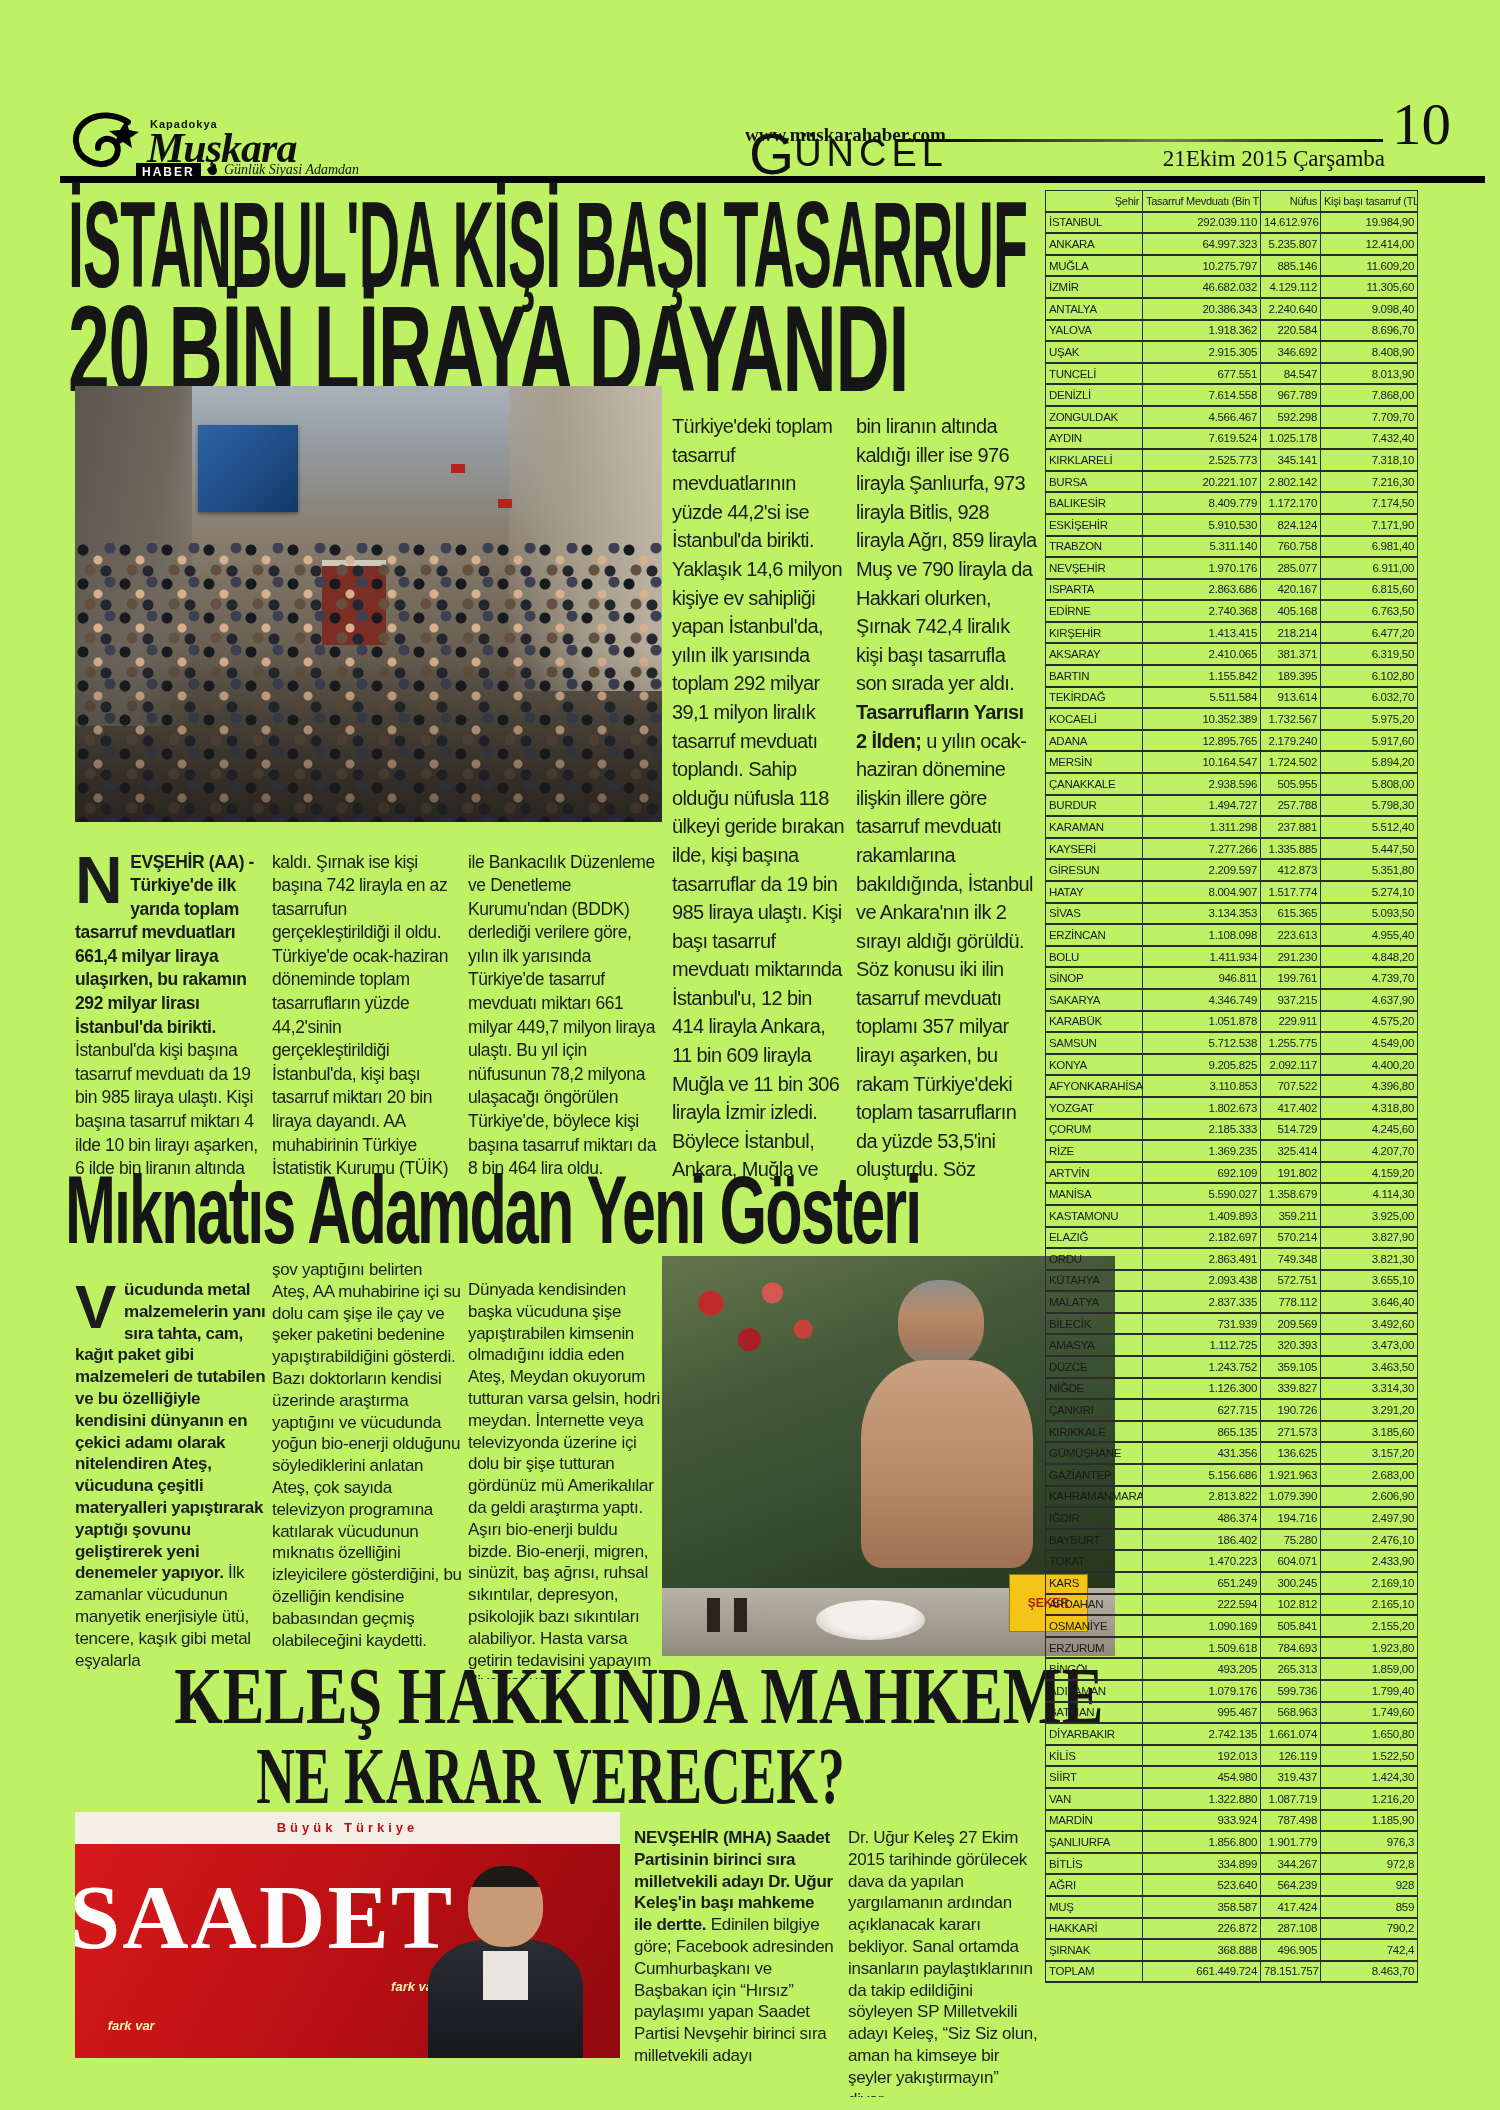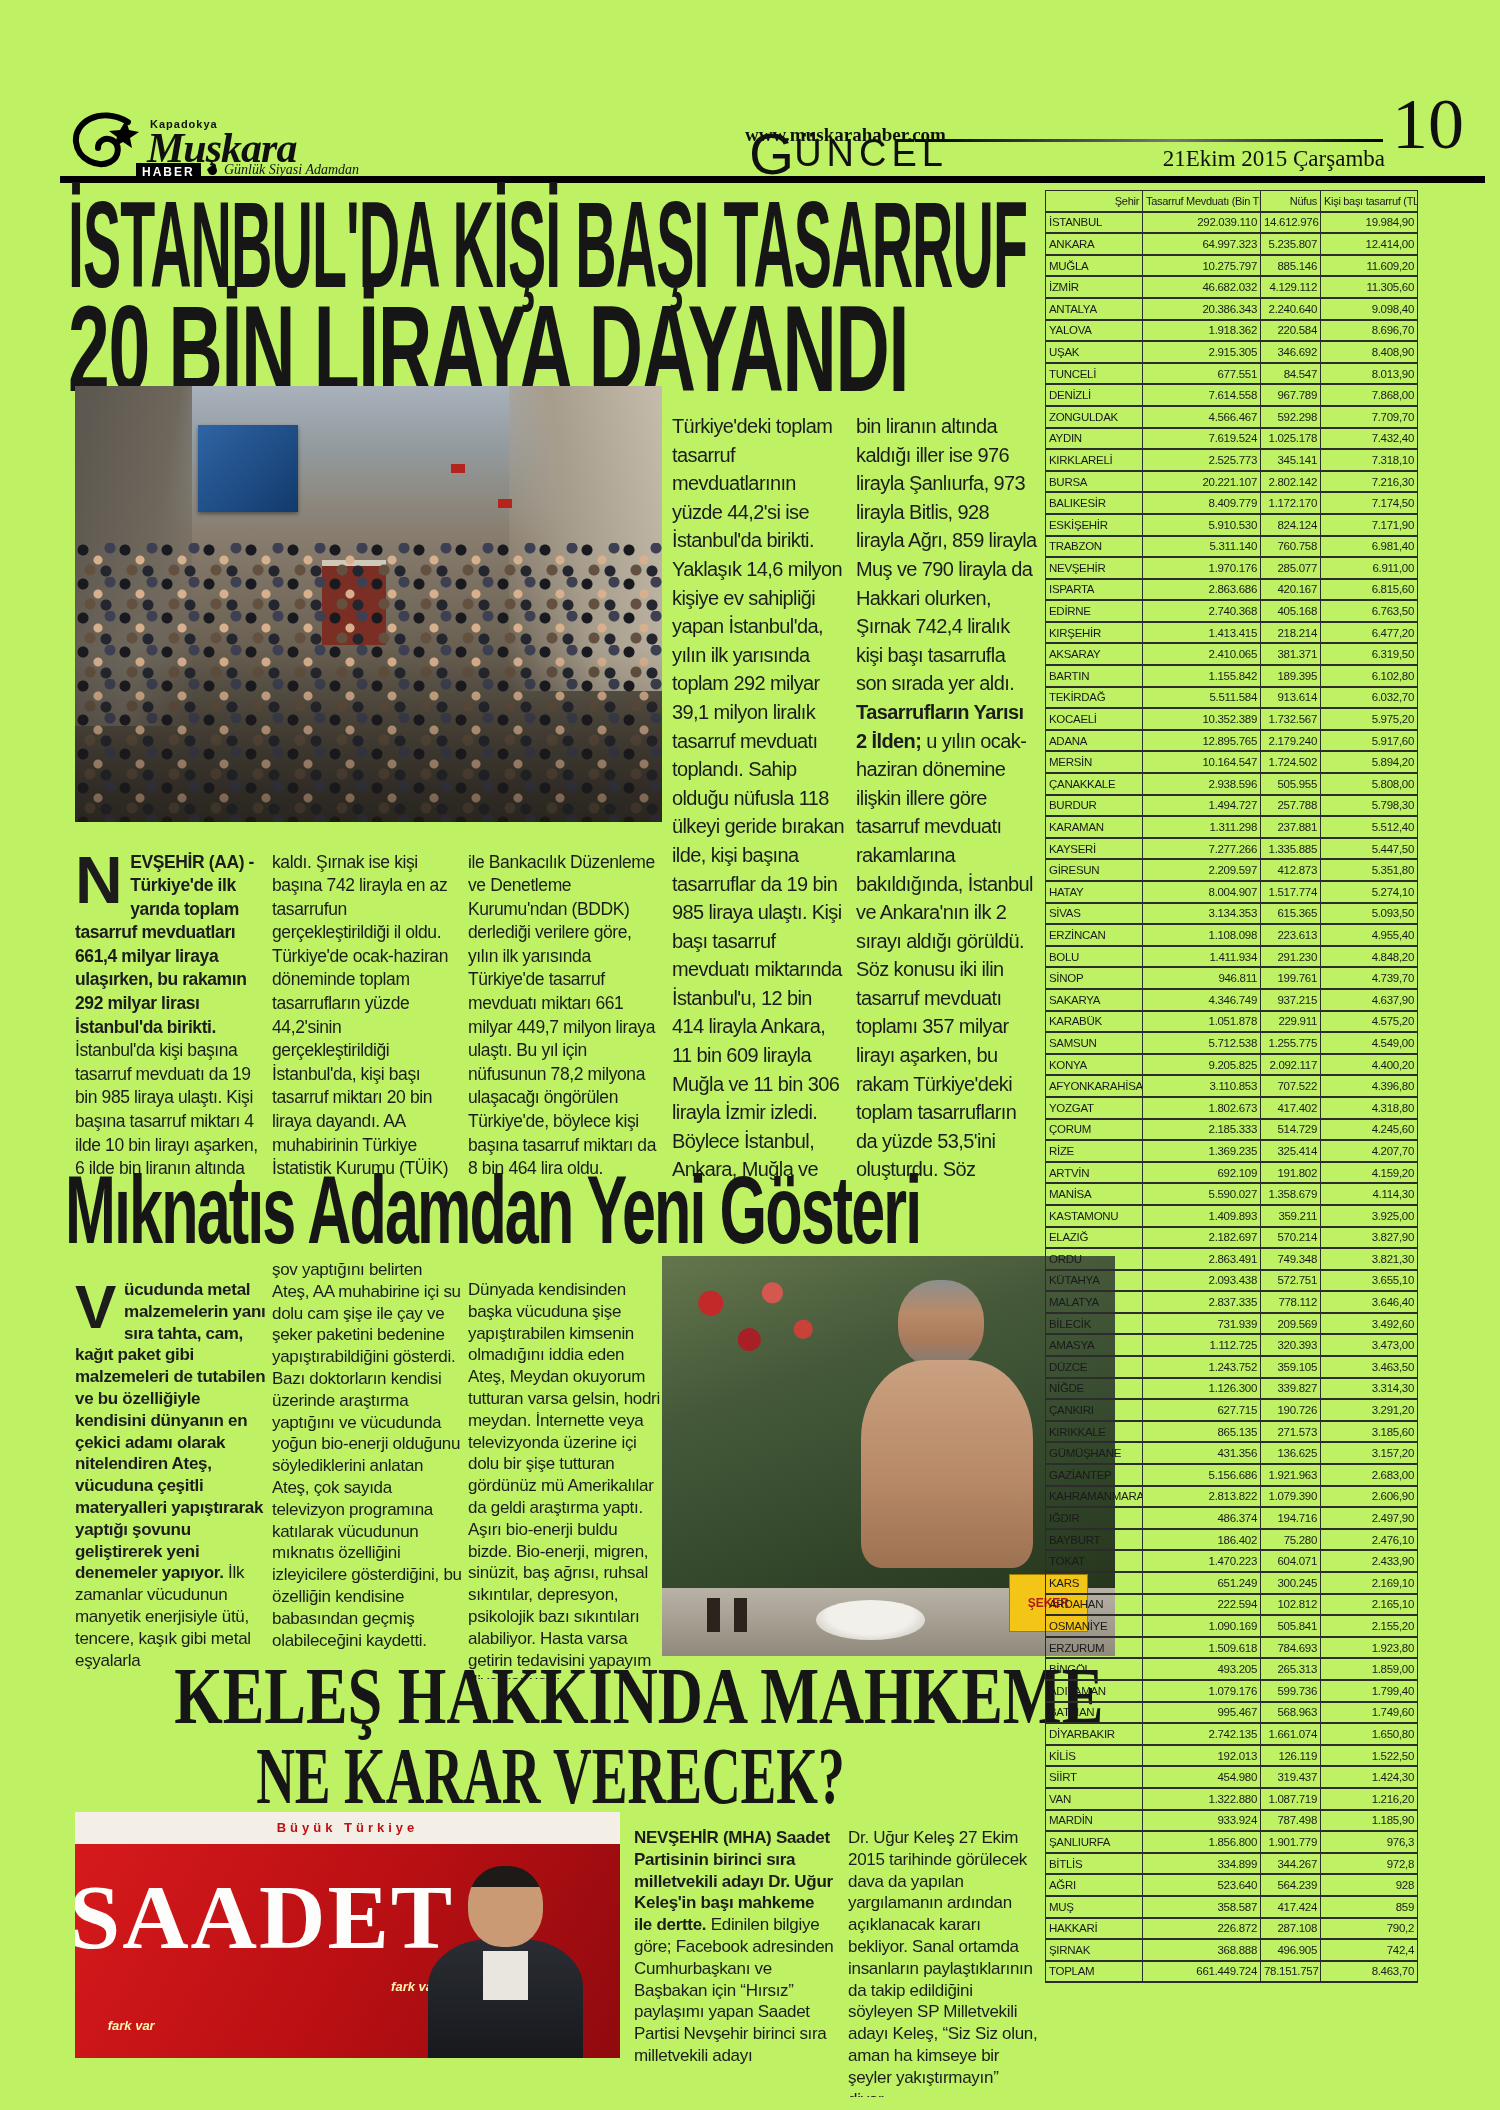--- a/index.html
+++ b/index.html
@@ -17,21 +17,21 @@
   .logo-tagline{left:224px;top:162px;font-family:"Liberation Serif",serif;font-style:italic;
                 font-size:14px;}
   .site-url{left:745px;top:124px;font-family:"Liberation Serif",serif;font-weight:bold;font-size:19px;}
   .rule-thin{left:915px;top:139px;width:468px;height:3px;
              background:linear-gradient(to right,#000 0%,#777 55%,#000 100%);}
   .section-title{left:720px;top:130px;font-weight:normal;margin-left:29px;}
   .section-title .g{font-size:58px;line-height:48px;vertical-align:-8px;}
   .section-title .rest{font-size:38px;letter-spacing:5px;}
   .issue-date{left:1040px;top:146px;width:345px;text-align:right;
               font-family:"Liberation Serif",serif;font-size:23px;}
-  .page-number{left:1392px;top:80px;font-family:"Liberation Serif",serif;font-size:72px;
+  .page-number{left:1392px;top:80px;font-family:"Liberation Serif",serif;font-size:59px;
                line-height:88px;font-weight:500;}
   .rule-thick{left:60px;top:176px;width:1425px;height:7px;background:#000;}
   
   .hl{position:absolute;font-weight:bold;white-space:nowrap;transform-origin:0 0;
       letter-spacing:-2px;color:#161616;}
   .h1a{left:68px;top:194px;font-size:122px;line-height:102px;transform:scaleX(.47);}
   .h1b{left:68px;top:298px;font-size:122px;line-height:102px;transform:scaleX(.615);}
   .h2{left:65px;top:1164px;font-size:97px;line-height:92px;transform:scaleX(.63);letter-spacing:-3px;}
   .h3{position:absolute;left:68px;width:965px;text-align:center;font-family:"Liberation Serif",serif;
       font-weight:bold;white-space:nowrap;color:#161616;}

